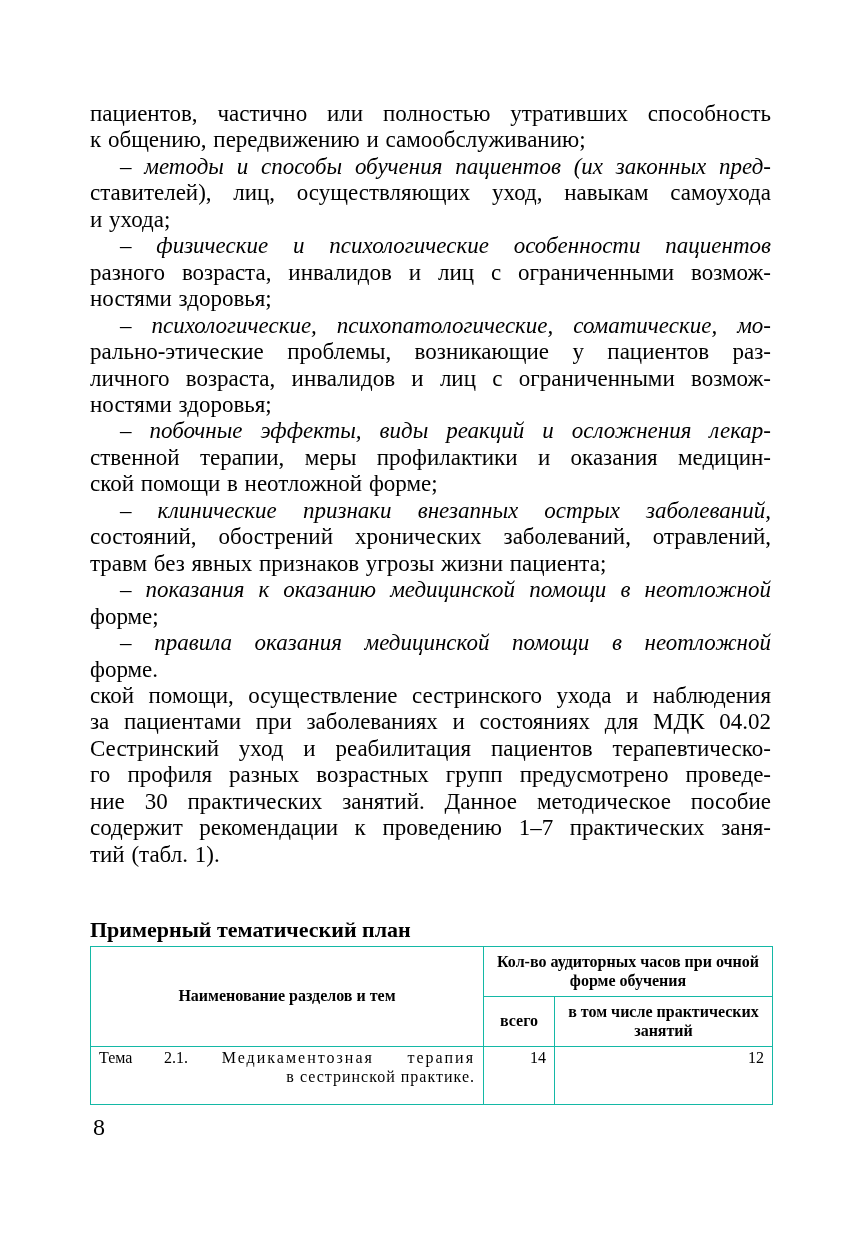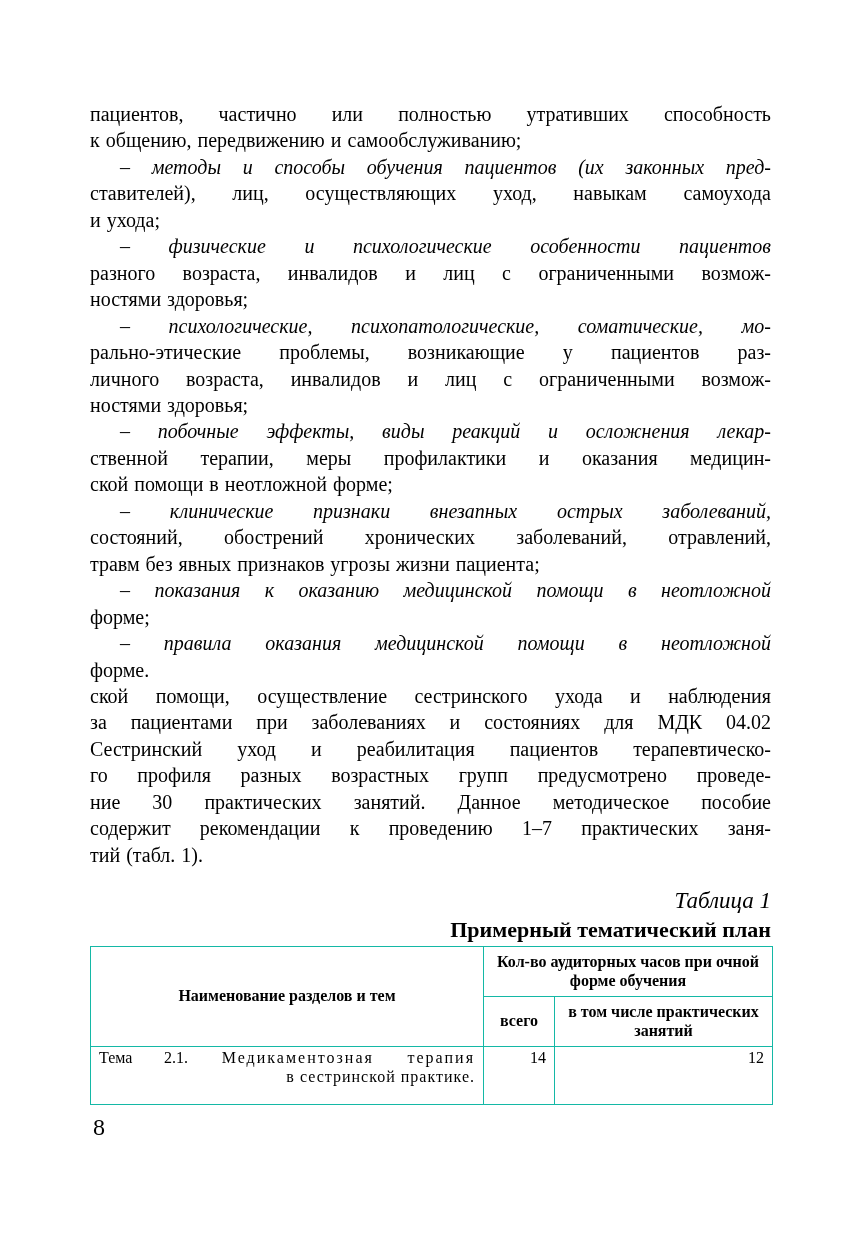--- a/index.html
+++ b/index.html
@@ -14,21 +14,21 @@
     background: #ffffff;
     font-family: "Liberation Serif", "DejaVu Serif", serif;
     color: #000000;
     overflow: hidden;
   }
   .body-text {
     position: absolute;
     left: 90px;
     top: 101px;
     width: 681px;
-    font-size: 20px;
+    font-size: 23px;
     line-height: 26.45px;
     word-spacing: 1px;
   }
   .line {
     text-align: left;
     white-space: normal;
   }
   .line.j {
     text-align: justify;
     text-align-last: justify;
@@ -44,21 +44,21 @@
     width: 681px;
     text-align: right;
     font-style: italic;
     font-size: 23px;
   }
   .tbl-title {
     position: absolute;
     left: 90px;
     top: 917px;
     width: 681px;
-    text-align: right;
+    text-align: left;
     font-weight: bold;
     font-size: 22px;
   }
   table.plan {
     position: absolute;
     left: 90px;
     top: 946px;
     width: 682px;
     border-collapse: collapse;
     table-layout: fixed;
@@ -136,21 +136,20 @@
       <div class="line">форме.</div>
       <div class="line j">ской помощи, осуществление сестринского ухода и наблюдения</div>
       <div class="line j">за пациентами при заболеваниях и состояниях для МДК 04.02</div>
       <div class="line j">Сестринский уход и реабилитация пациентов терапевтическо-</div>
       <div class="line j">го профиля разных возрастных групп предусмотрено проведе-</div>
       <div class="line j">ние 30 практических занятий. Данное методическое пособие</div>
       <div class="line j">содержит рекомендации к проведению 1–7 практических заня-</div>
       <div class="line">тий (табл. 1).</div>
     </div>
 
-  <div class="tbl-caption">Таблица 1</div>
 
   <div class="tbl-title">Примерный тематический план</div>
 
   <table class="plan">
     <colgroup>
       <col style="width:393px">
       <col style="width:71px">
       <col style="width:218px">
     </colgroup>
     <tbody>

